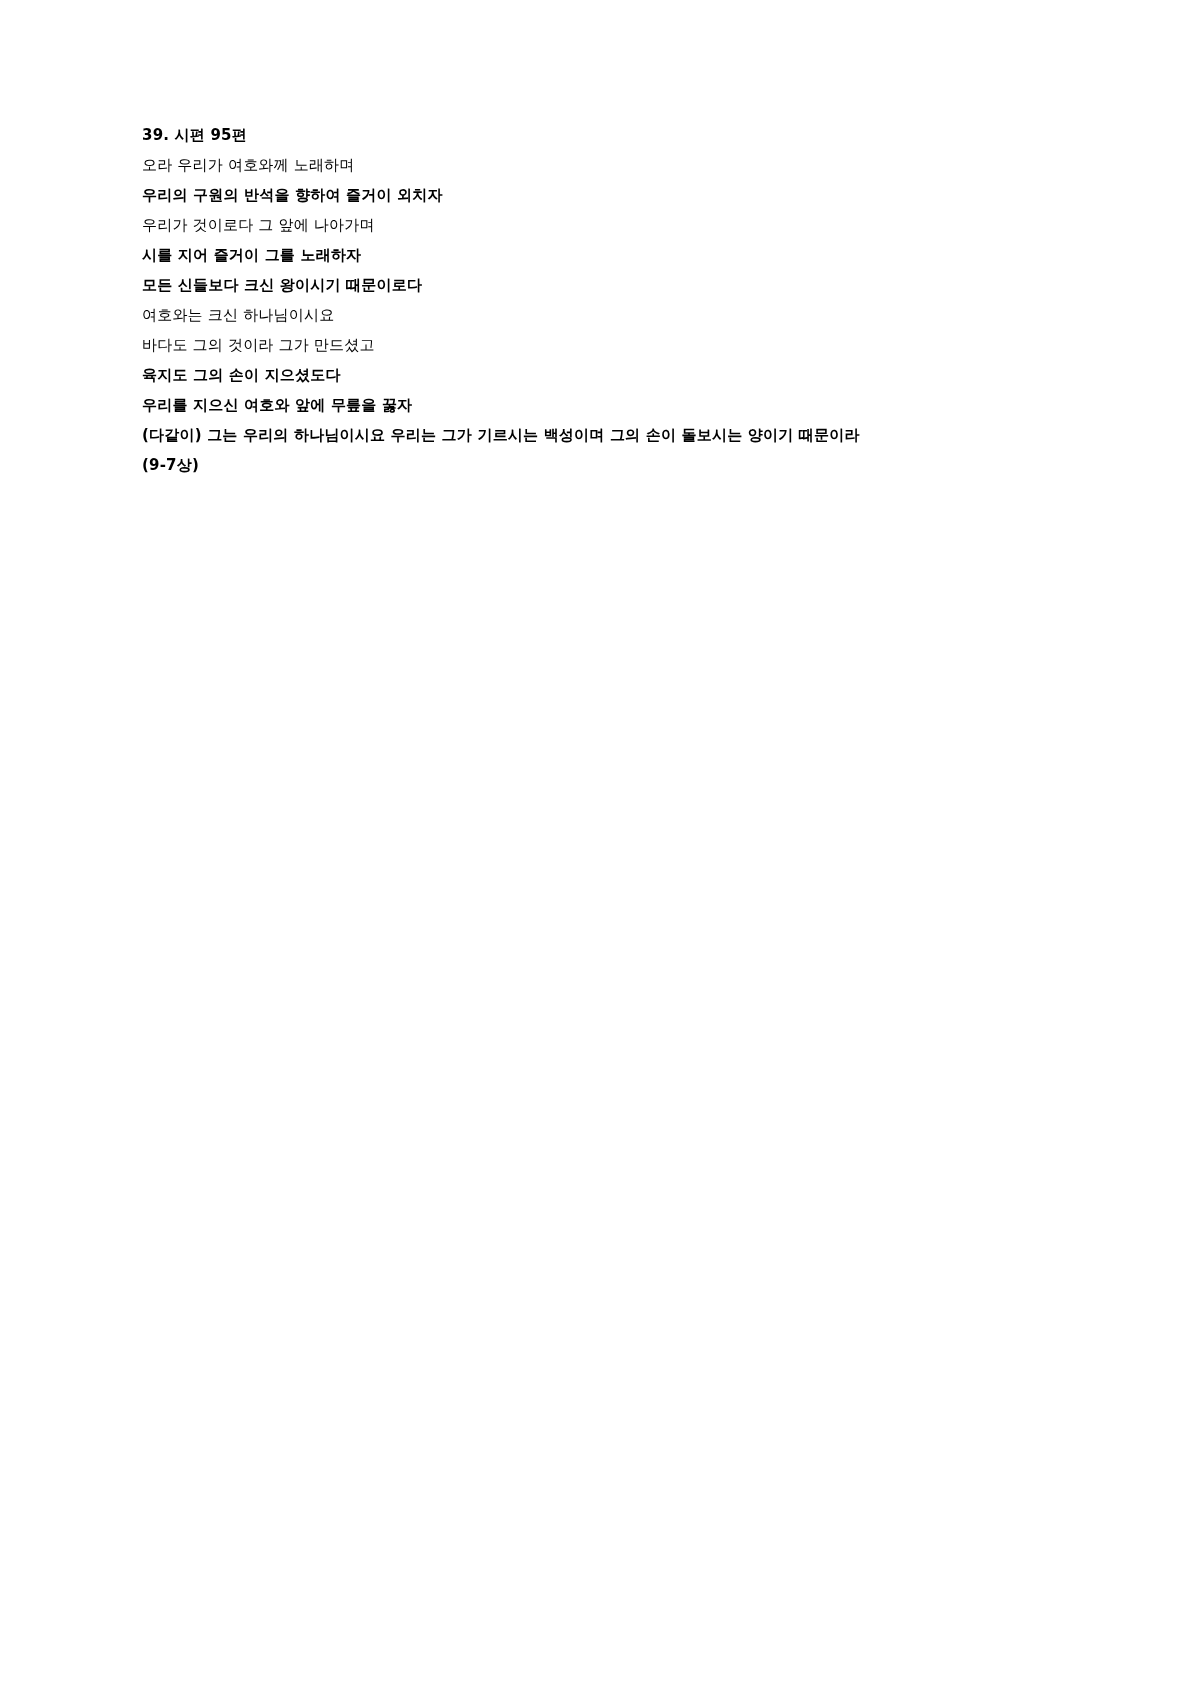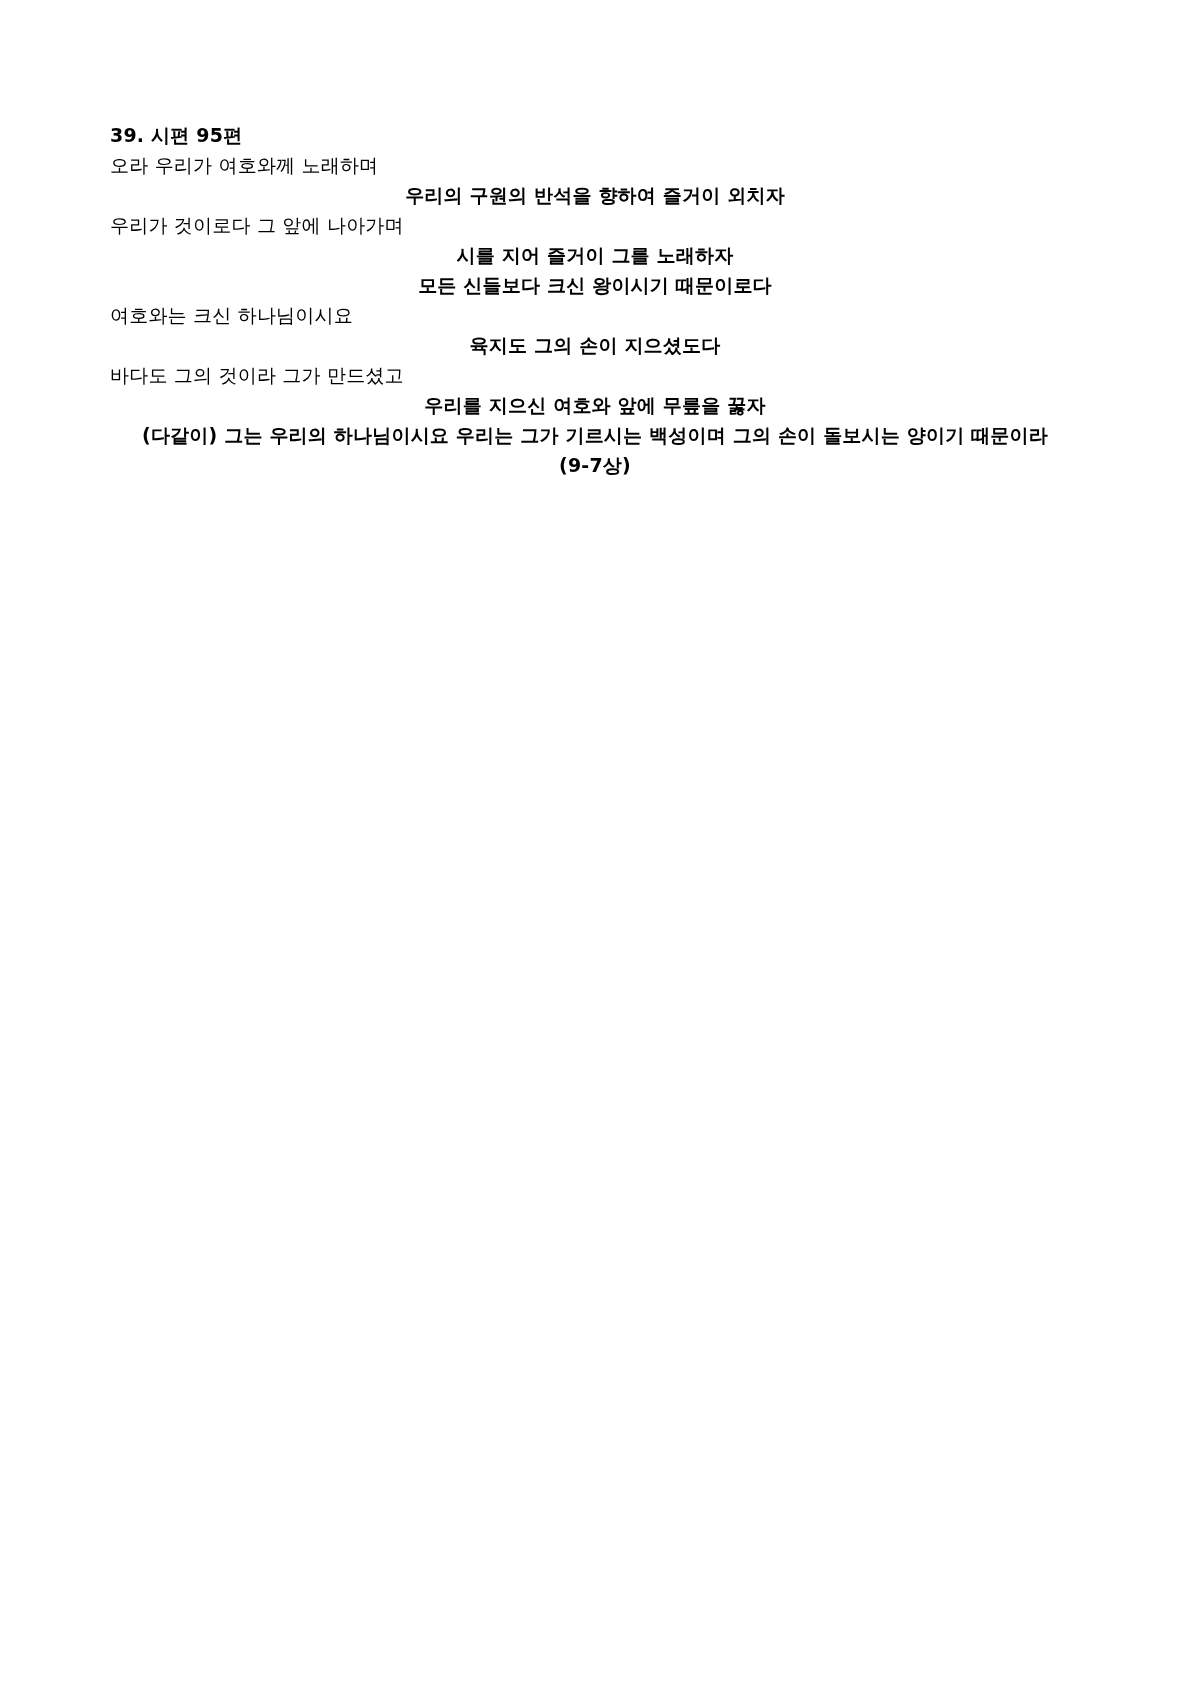--- a/index.html
+++ b/index.html
@@ -18,46 +18,46 @@
   .page {
     position: absolute;
     left: 0;
     top: 0;
     width: 1190px;
     height: 1682px;
     box-sizing: border-box;
     padding: 120px 110px 0 110px;
   }
   .doc-body {
-    font-size: 19px;
+    font-size: 15px;
     line-height: 30px;
+    margin-left: 32px;
   }
   .line {
     white-space: pre-wrap;
     letter-spacing: 0.2px;
   }
   .line.bold {
     font-weight: bold;
-    text-align: center;
   }
   .line.title {
     font-weight: bold;
   }
 </style>
 </head>
 <body>
 
 <div class="page">
   <div class="doc-body" id="doc-body">
       <div class="line title">39. 시편 95편</div>
       <div class="line">오라 우리가 여호와께 노래하며</div>
       <div class="line bold">우리의 구원의 반석을 향하여 즐거이 외치자</div>
       <div class="line">우리가 것이로다 그 앞에 나아가며</div>
       <div class="line bold">시를 지어 즐거이 그를 노래하자</div>
       <div class="line bold">모든 신들보다 크신 왕이시기 때문이로다</div>
       <div class="line">여호와는 크신 하나님이시요</div>
+      <div class="line">바다도 그의 것이라 그가 만드셨고</div>
       <div class="line bold">육지도 그의 손이 지으셨도다</div>
-      <div class="line">바다도 그의 것이라 그가 만드셨고</div>
       <div class="line bold">우리를 지으신 여호와 앞에 무릎을 꿇자</div>
       <div class="line bold">(다같이) 그는 우리의 하나님이시요 우리는 그가 기르시는 백성이며 그의 손이 돌보시는 양이기 때문이라</div>
       <div class="line bold">(9-7상)</div>
     </div>
 </div>
 
 </body></html>

